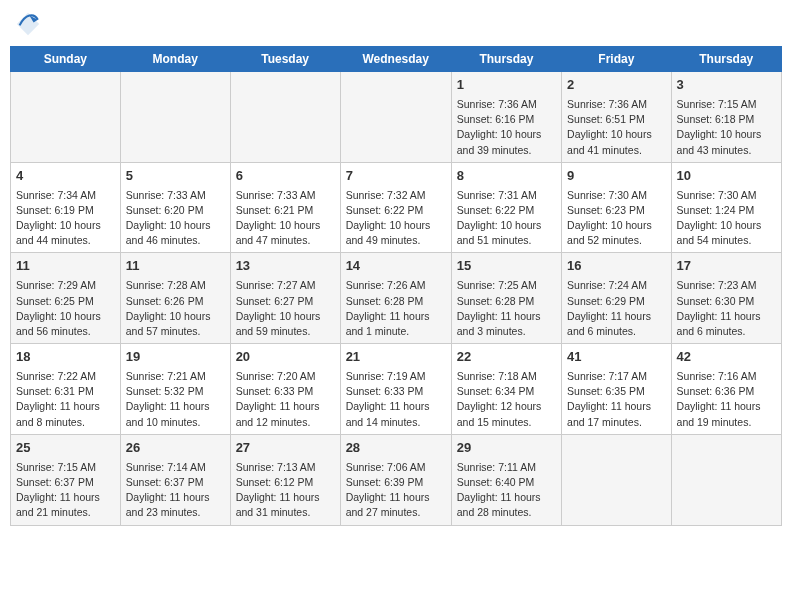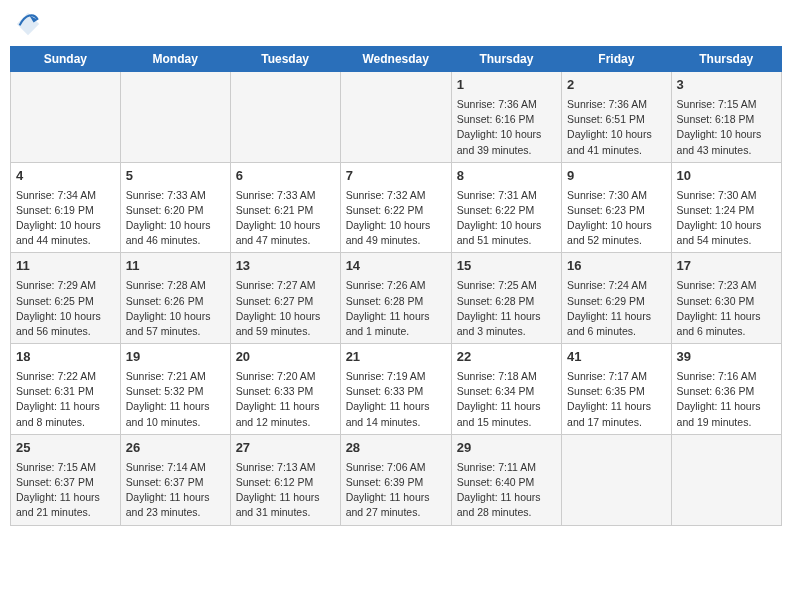--- a/index.html
+++ b/index.html
@@ -250,30 +250,30 @@
         <td>
           <span class="day-number">21</span>
           <div>Sunrise: 7:19 AM</div>
           <div>Sunset: 6:33 PM</div>
           <div>Daylight: 11 hours and 14 minutes.</div>
         </td>
         <td>
           <span class="day-number">22</span>
           <div>Sunrise: 7:18 AM</div>
           <div>Sunset: 6:34 PM</div>
-          <div>Daylight: 11 hours and 15 minutes.</div>
+          <div>Daylight: 12 hours and 15 minutes.</div>
         </td>
         <td>
           <span class="day-number">41</span>
           <div>Sunrise: 7:17 AM</div>
           <div>Sunset: 6:35 PM</div>
           <div>Daylight: 11 hours and 17 minutes.</div>
         </td>
         <td>
-          <span class="day-number">39</span>
+          <span class="day-number">42</span>
           <div>Sunrise: 7:16 AM</div>
           <div>Sunset: 6:36 PM</div>
           <div>Daylight: 11 hours and 19 minutes.</div>
         </td>
       </tr>
       <tr>
         <td>
           <span class="day-number">25</span>
           <div>Sunrise: 7:15 AM</div>
           <div>Sunset: 6:37 PM</div>

